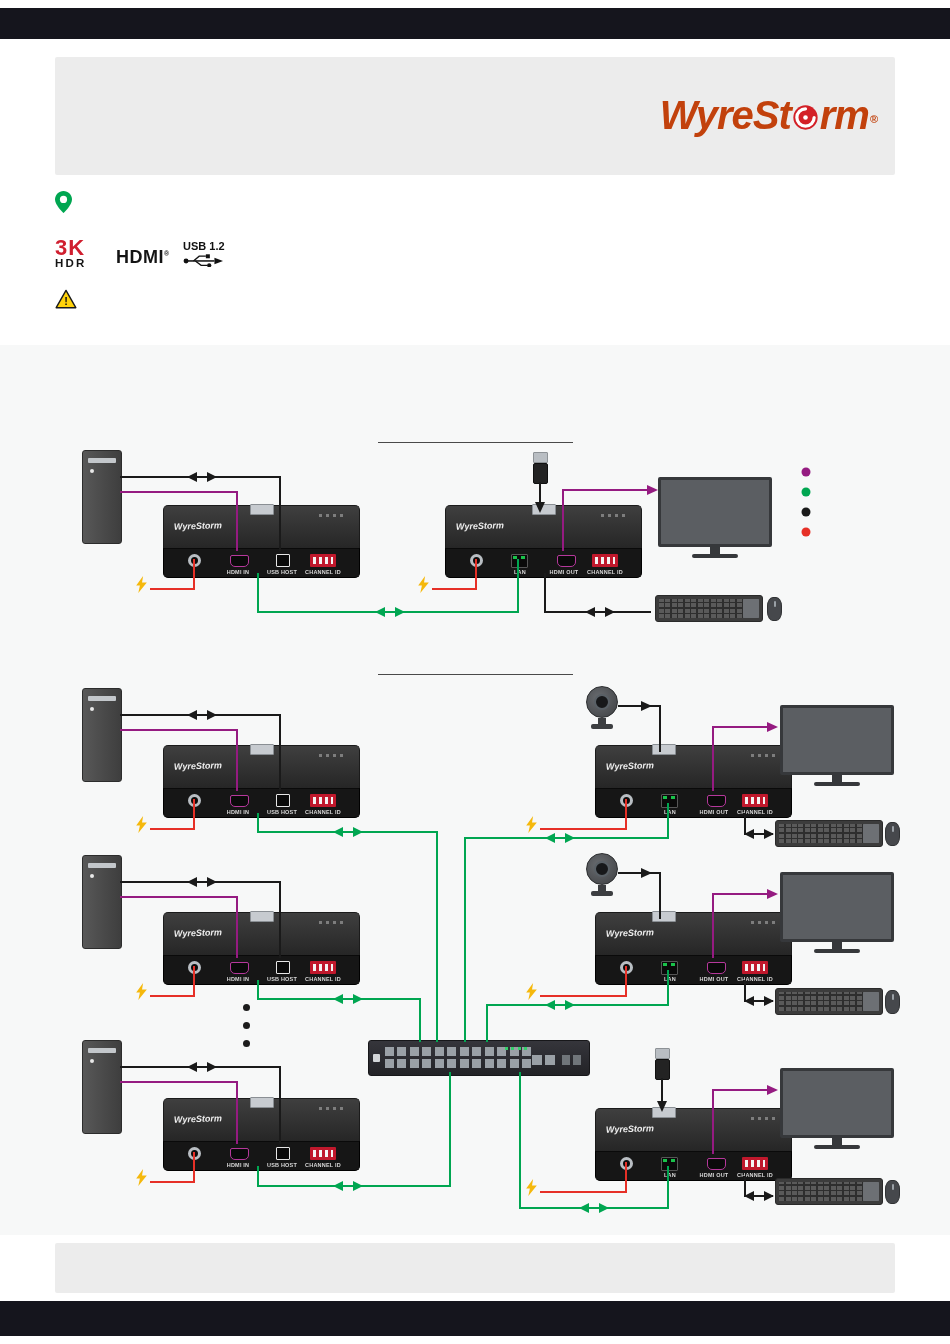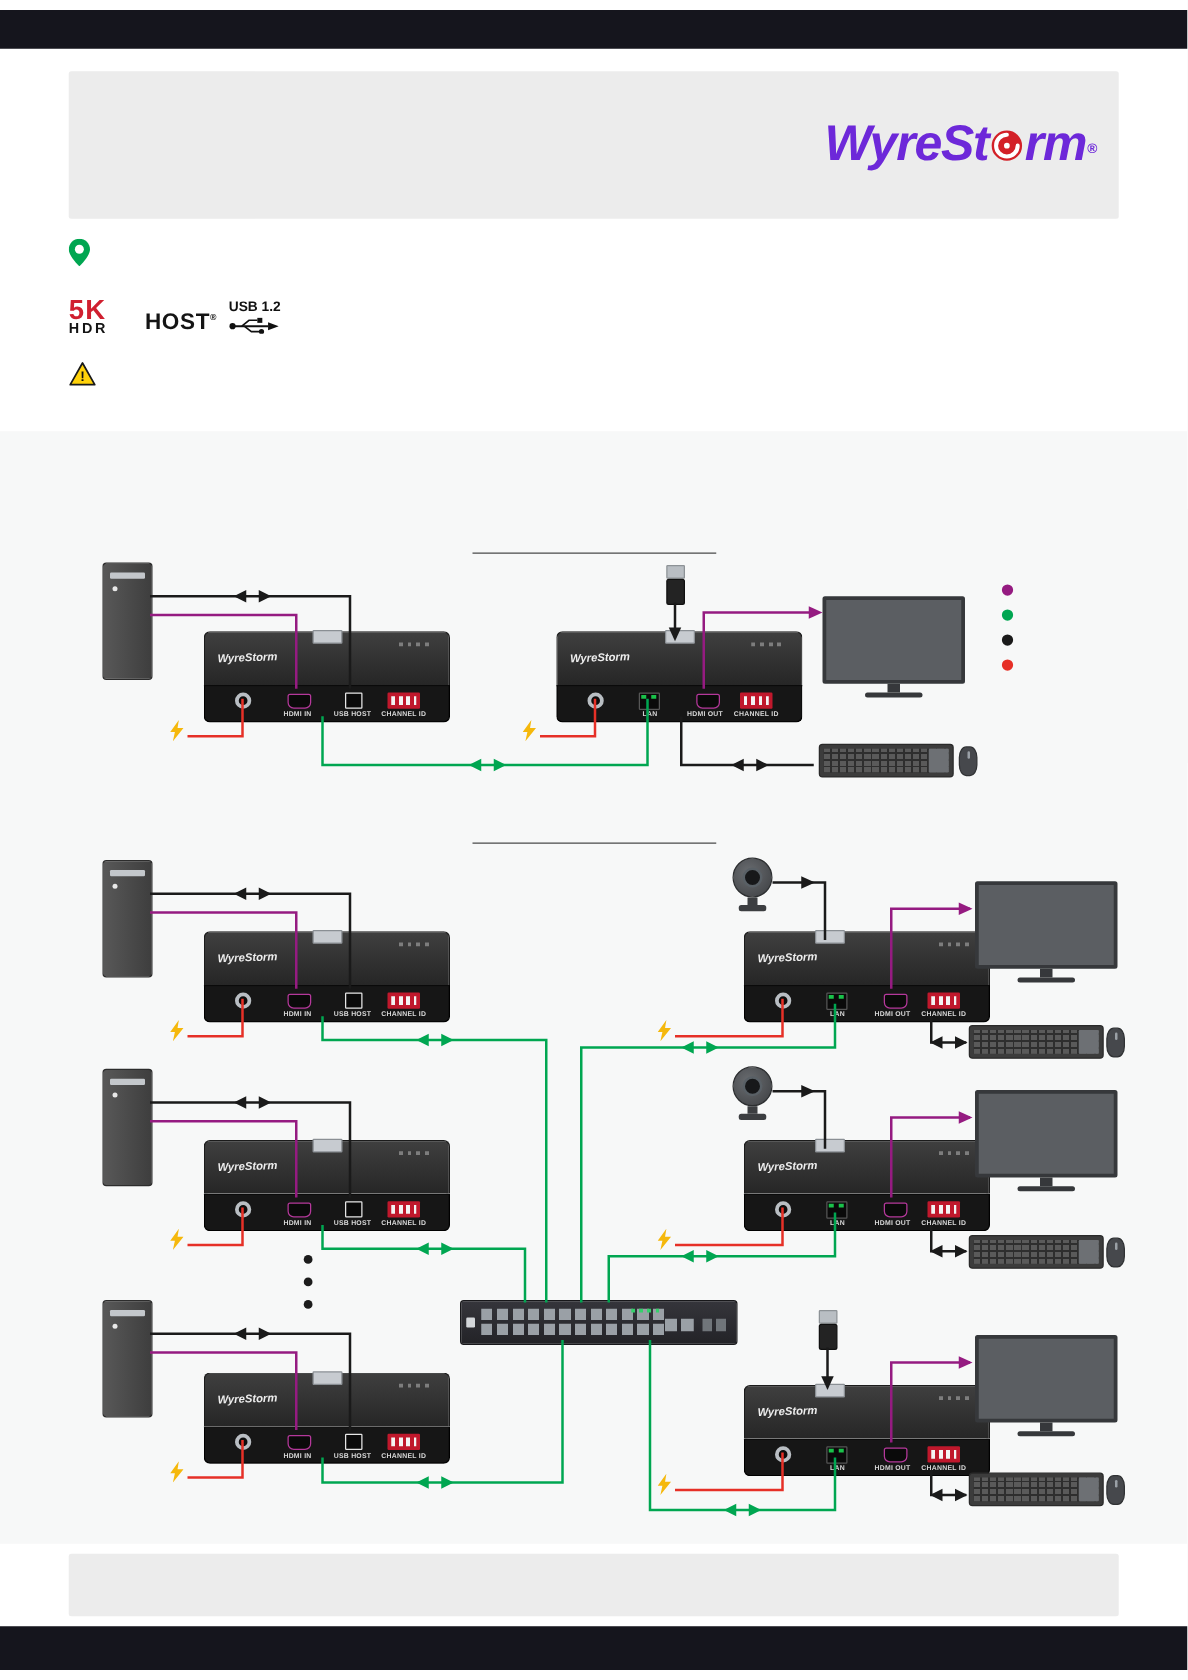--- a/index.html
+++ b/index.html
@@ -7,21 +7,21 @@
        font-family:"Liberation Sans",sans-serif;overflow:hidden}
   
   .bar{position:absolute;left:0;right:0;background:#15151d}
   #topbar{top:8px;height:31px}
   #bottombar{top:1301px;height:35px}
   .panel{position:absolute;left:55px;width:840px;background:#ececec;border-radius:2px}
   #headerbox{top:57px;height:118px}
   #footerbox{top:1243px;height:50px}
   #diagram-band{position:absolute;left:0;right:0;top:345px;height:890px;background:#f7f8f8}
   
-  .logo{position:absolute;right:18px;top:36px;color:#6d28d9;
+  .logo{position:absolute;right:18px;top:36px;color:#c2410c;
         font:italic 800 40px "Liberation Sans",sans-serif;letter-spacing:-1px;white-space:nowrap}
   .logo .swirl{display:inline-block;width:27px;height:27px;transform:translateY(2px);margin:0 1px}
   .logo .reg{font-style:normal;font-size:11px;vertical-align:6px;margin-left:1px}
   
   .badge-uhd{position:absolute;left:55px;top:238px}
   .uhd-4k{font-size:22px;font-weight:900;color:#d01f2f;line-height:19px;letter-spacing:1px}
   .uhd-hdr{font-size:11.5px;font-weight:700;color:#141414;letter-spacing:2.2px}
   .badge-hdmi{position:absolute;left:116px;top:247px;font-size:18px;font-weight:900;color:#141414;letter-spacing:.5px}
   .badge-hdmi sup{font-size:7px}
   .badge-usb{position:absolute;left:183px;top:240px}
@@ -128,24 +128,24 @@
   </div>
 </div>
 <div id="footerbox" class="panel"></div>
 
 <svg class="pin" viewBox="0 0 17 22">
   <path d="M8.5 0 C13.2 0 17 3.8 17 8.4 C17 14.2 8.5 22 8.5 22 C8.5 22 0 14.2 0 8.4 C0 3.8 3.8 0 8.5 0 Z" fill="#00A651"></path>
   <circle cx="8.5" cy="8.4" r="3.6" fill="#fff"></circle>
 </svg>
 
 <div class="badge-uhd">
-  <div class="uhd-4k">5K</div>
+  <div class="uhd-4k">3K</div>
   <div class="uhd-hdr">HDR</div>
 </div>
-<div class="badge-hdmi"><span>HOST</span><sup>®</sup></div>
+<div class="badge-hdmi"><span>HDMI</span><sup>®</sup></div>
 <div class="badge-usb">
   <div class="usb-text">USB 1.2</div>
   <svg class="usb-trident" viewBox="0 0 42 14">
     <circle cx="3.2" cy="8" r="2.6" fill="#111"></circle>
     <path d="M3 8 H33" stroke="#111" stroke-width="1.6" fill="none"></path>
     <polygon points="42,8 33,4.6 33,11.4" fill="#111"></polygon>
     <path d="M11 8 L17 3 H24" stroke="#111" stroke-width="1.4" fill="none"></path>
     <rect x="24" y="1" width="4.2" height="4.2" fill="#111"></rect>
     <path d="M13 8 L19 12.6 H25.5" stroke="#111" stroke-width="1.4" fill="none"></path>
     <circle cx="27.5" cy="12.6" r="2.2" fill="#111"></circle>

